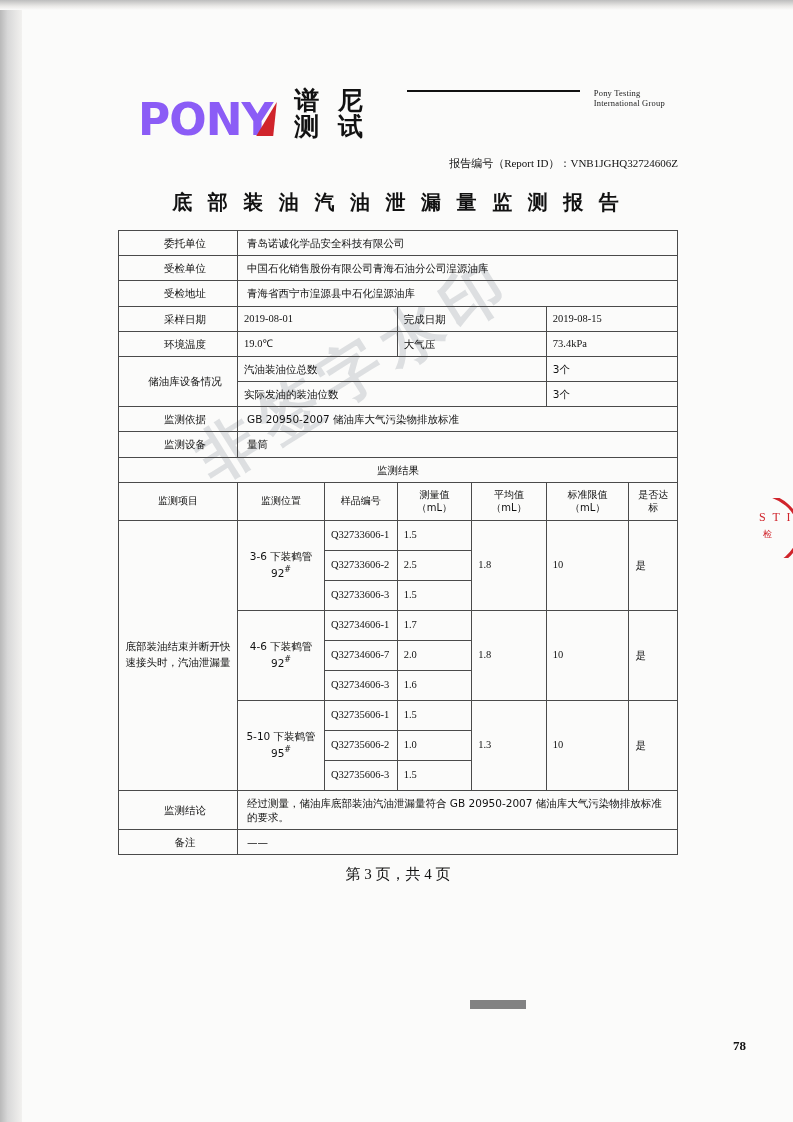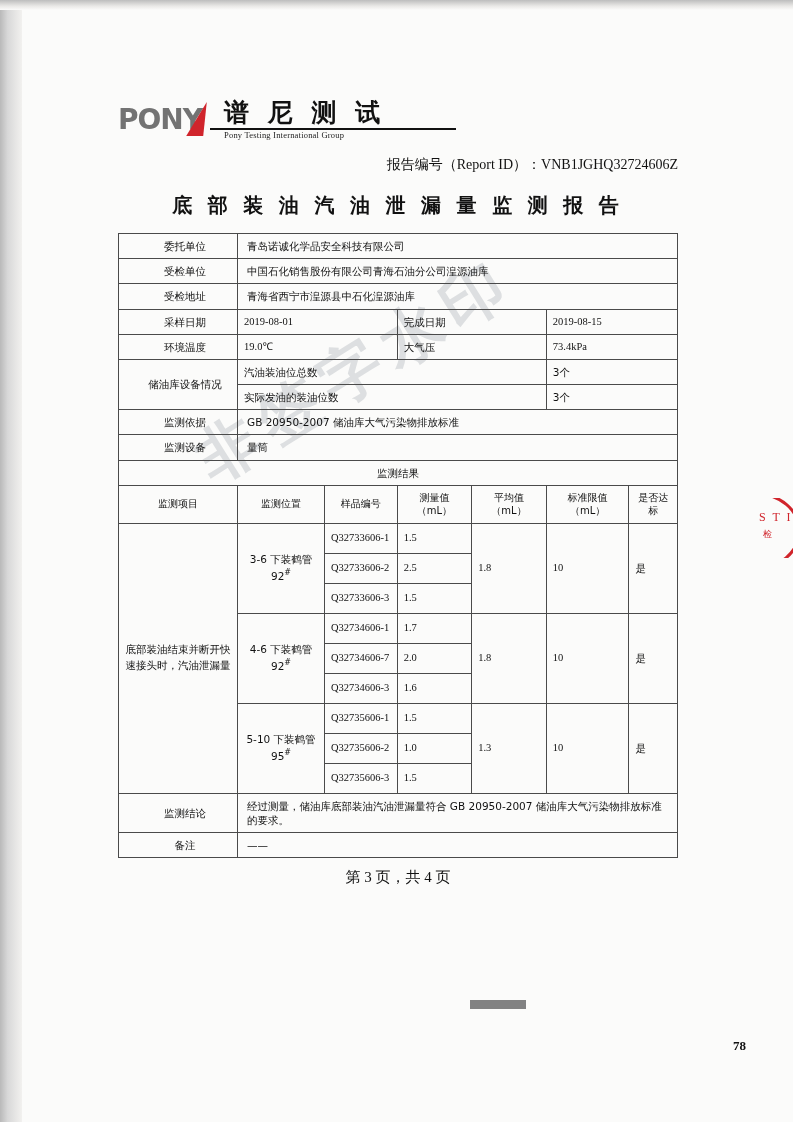--- a/index.html
+++ b/index.html
@@ -23,44 +23,45 @@
     background:linear-gradient(to bottom,#bdbdbd 0%,#e9e8e6 60%,#fbfbfa 100%);
   }
   .doc{
     position:absolute;left:118px;top:88px;width:560px;
   }
   
   .logo-row{display:flex;align-items:flex-end;gap:8px;height:52px;}
   .pony{
     position:relative;display:inline-block;
     font-family:"DejaVu Sans","Liberation Sans",sans-serif;
-    font-weight:bold;font-size:28px;letter-spacing:-1px;color:#737373;
+    font-weight:bold;font-size:44px;letter-spacing:-1px;color:#8b5cf6;
     line-height:40px;
+    margin-left:20px;
   }
   .pony .redtri{
     position:absolute;right:-3px;top:2px;
     width:0;height:0;border-left:17px solid transparent;border-bottom:34px solid #d0242b;
     transform:skewX(-6deg);
   }
   .cn-brand{
     font-family:"DejaVu Sans","Liberation Sans",sans-serif;
     font-weight:bold;font-size:25px;color:#111;letter-spacing:5px;
     margin-left:14px;line-height:26px;
   }
   .brand-en{
     font-size:8.5px;color:#222;letter-spacing:.2px;margin-left:14px;
     font-family:"Liberation Serif",serif;
   }
-  .brand-block{display:flex;flex-direction:column;justify-content:flex-end;}
+  .brand-block{display:flex;flex-direction:row;justify-content:flex-end;}
   .logo-underline{
     width:246px;height:2px;background:#111;margin-top:2px;margin-left:0;
   }
   
   .report-id{
-    text-align:right;font-size:14px;color:#111;margin-top:16px;
+    text-align:right;font-size:11px;color:#111;margin-top:16px;
     font-family:"Liberation Serif",serif;
   }
   
   .doc-title{
     text-align:center;font-size:20px;font-weight:bold;color:#111;
     letter-spacing:5px;margin-top:18px;margin-bottom:14px;
     font-family:Liberation Sans, sans-serif;
   }
   
   table{

